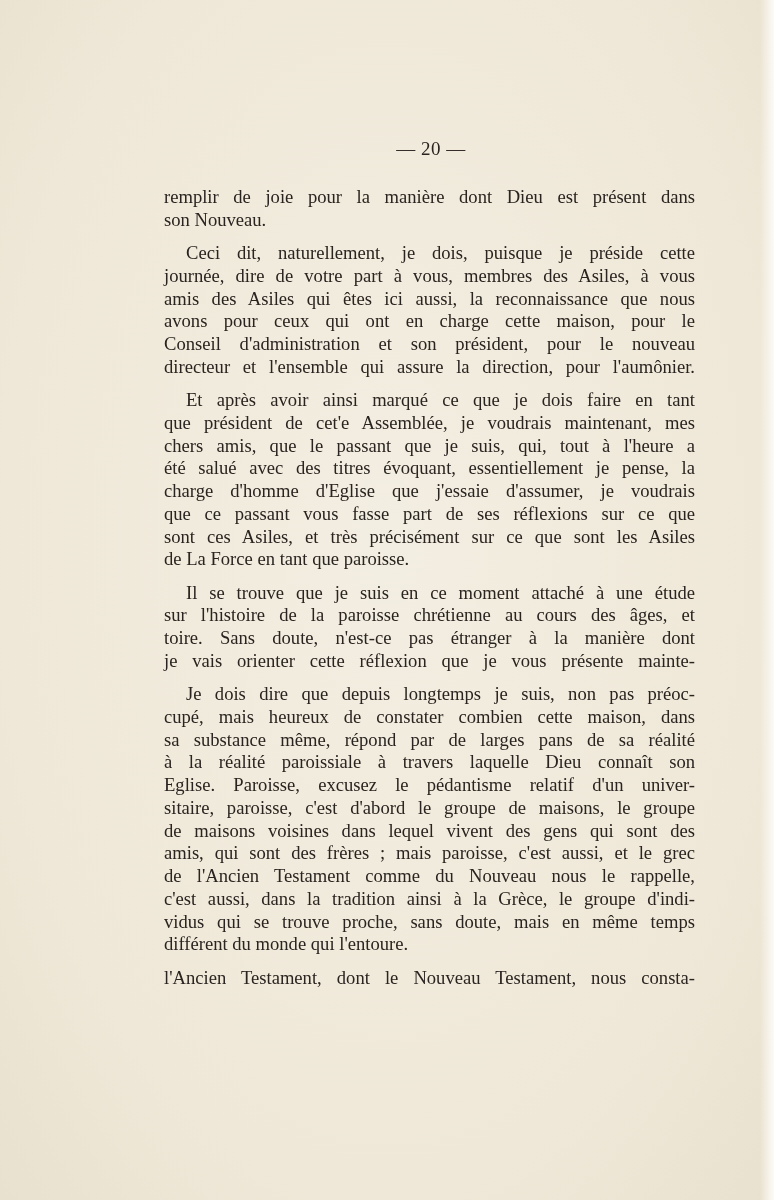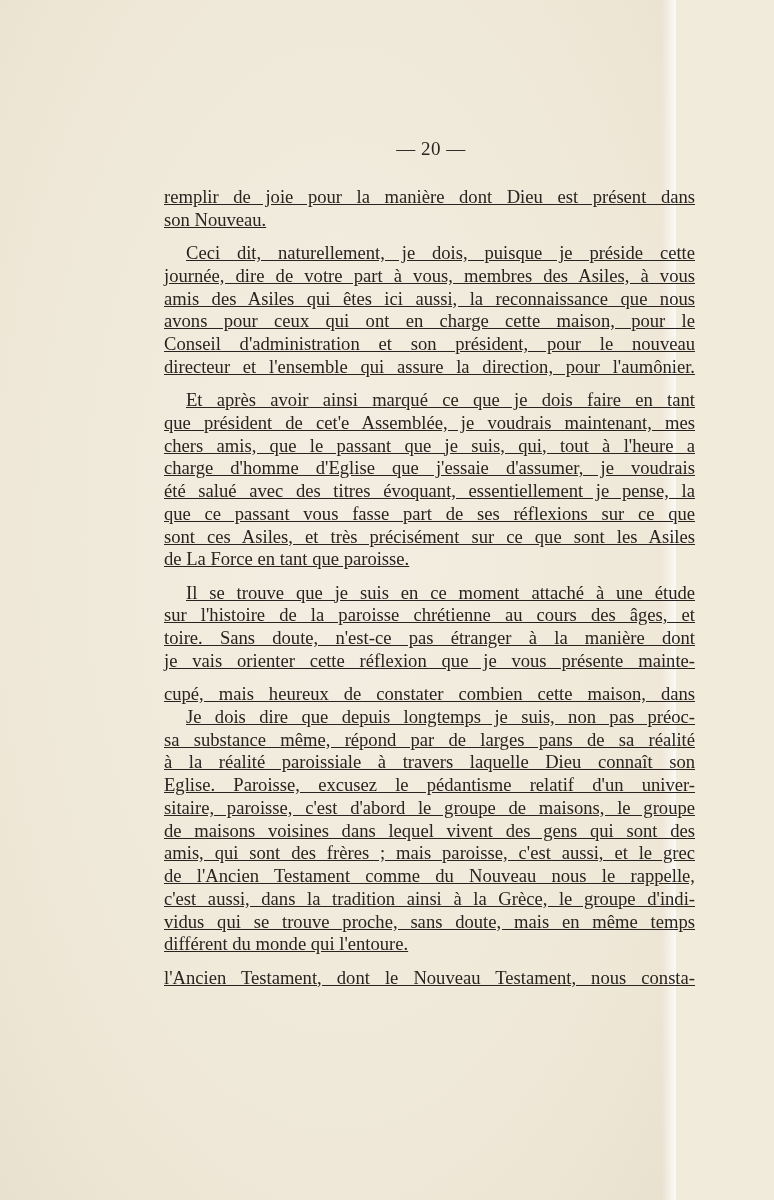--- a/index.html
+++ b/index.html
@@ -4,40 +4,40 @@
   <style>
     html, body { margin: 0; padding: 0; }
     body {
       width: 774px; height: 1200px; overflow: hidden;
       background: #f1ebdc;
       font-family: "Liberation Serif", "DejaVu Serif", serif;
       color: #2a2420;
       position: relative;
     }
     .page {
-      position: absolute; left: 0; top: 0; width: 676px; height: 1200px;
+      position: absolute; left: 0; top: 0; width: 774px; height: 1200px;
       background:
         radial-gradient(ellipse at 50% 45%, #f3eee2 0%, #efe8d8 70%, #e9e1cf 100%);
     }
     .edge {
       position: absolute; right: 0; top: 0; width: 14px; height: 1200px;
       background: linear-gradient(to right, rgba(255,255,255,0), #f7f4ec 70%, #fbfaf5);
     }
     .page-number {
       position: absolute; top: 138px; left: 0; width: 862px;
       text-align: center; font-size: 19px; letter-spacing: 0.5px;
     }
     .text {
       position: absolute; left: 164px; width: 531px; top: 186px;
       font-size: 18.6px; line-height: 22.75px;
     }
     .para { margin: 0 0 10.5px 0; }
     .line {
       display: block; height: 22.75px; white-space: nowrap;
-      text-align: justify; text-align-last: justify; text-decoration: underline;
+      text-align: justify; text-align-last: justify;
     }
     .line.last { text-align-last: left; }
     .line.indent { padding-left: 22px; }
   </style>
 </head>
 <body>
 
 <div class="page">
   <div class="edge"></div>
 
@@ -56,37 +56,37 @@
       <span class="line">amis des Asiles qui êtes ici aussi, la reconnaissance que nous</span>
       <span class="line">avons pour ceux qui ont en charge cette maison, pour le</span>
       <span class="line">Conseil d'administration et son président, pour le nouveau</span>
       <span class="line">directeur et l'ensemble qui assure la direction, pour l'aumônier.</span>
     </p>
 
     <p class="para">
       <span class="line indent">Et après avoir ainsi marqué ce que je dois faire en tant</span>
       <span class="line">que président de cet'e Assemblée, je voudrais maintenant, mes</span>
       <span class="line">chers amis, que le passant que je suis, qui, tout à l'heure a</span>
+      <span class="line">été salué avec des titres évoquant, essentiellement je pense, la</span>
       <span class="line">charge d'homme d'Eglise que j'essaie d'assumer, je voudrais</span>
-      <span class="line">été salué avec des titres évoquant, essentiellement je pense, la</span>
       <span class="line">que ce passant vous fasse part de ses réflexions sur ce que</span>
       <span class="line">sont ces Asiles, et très précisément sur ce que sont les Asiles</span>
       <span class="line last">de La Force en tant que paroisse.</span>
     </p>
 
     <p class="para">
       <span class="line indent">Il se trouve que je suis en ce moment attaché à une étude</span>
       <span class="line">sur l'histoire de la paroisse chrétienne au cours des âges, et</span>
       <span class="line">toire. Sans doute, n'est-ce pas étranger à la manière dont</span>
       <span class="line">je vais orienter cette réflexion que je vous présente mainte-</span>
     </p>
 
     <p class="para">
+      <span class="line indent">Je dois dire que depuis longtemps je suis, non pas préoc-</span>
       <span class="line">cupé, mais heureux de constater combien cette maison, dans</span>
-      <span class="line indent">Je dois dire que depuis longtemps je suis, non pas préoc-</span>
       <span class="line">sa substance même, répond par de larges pans de sa réalité</span>
       <span class="line">à la réalité paroissiale à travers laquelle Dieu connaît son</span>
       <span class="line">Eglise. Paroisse, excusez le pédantisme relatif d'un univer-</span>
       <span class="line">sitaire, paroisse, c'est d'abord le groupe de maisons, le groupe</span>
       <span class="line">de maisons voisines dans lequel vivent des gens qui sont des</span>
       <span class="line">amis, qui sont des frères ; mais paroisse, c'est aussi, et le grec</span>
       <span class="line">de l'Ancien Testament comme du Nouveau nous le rappelle,</span>
       <span class="line">c'est aussi, dans la tradition ainsi à la Grèce, le groupe d'indi-</span>
       <span class="line">vidus qui se trouve proche, sans doute, mais en même temps</span>
       <span class="line last">différent du monde qui l'entoure.</span>

